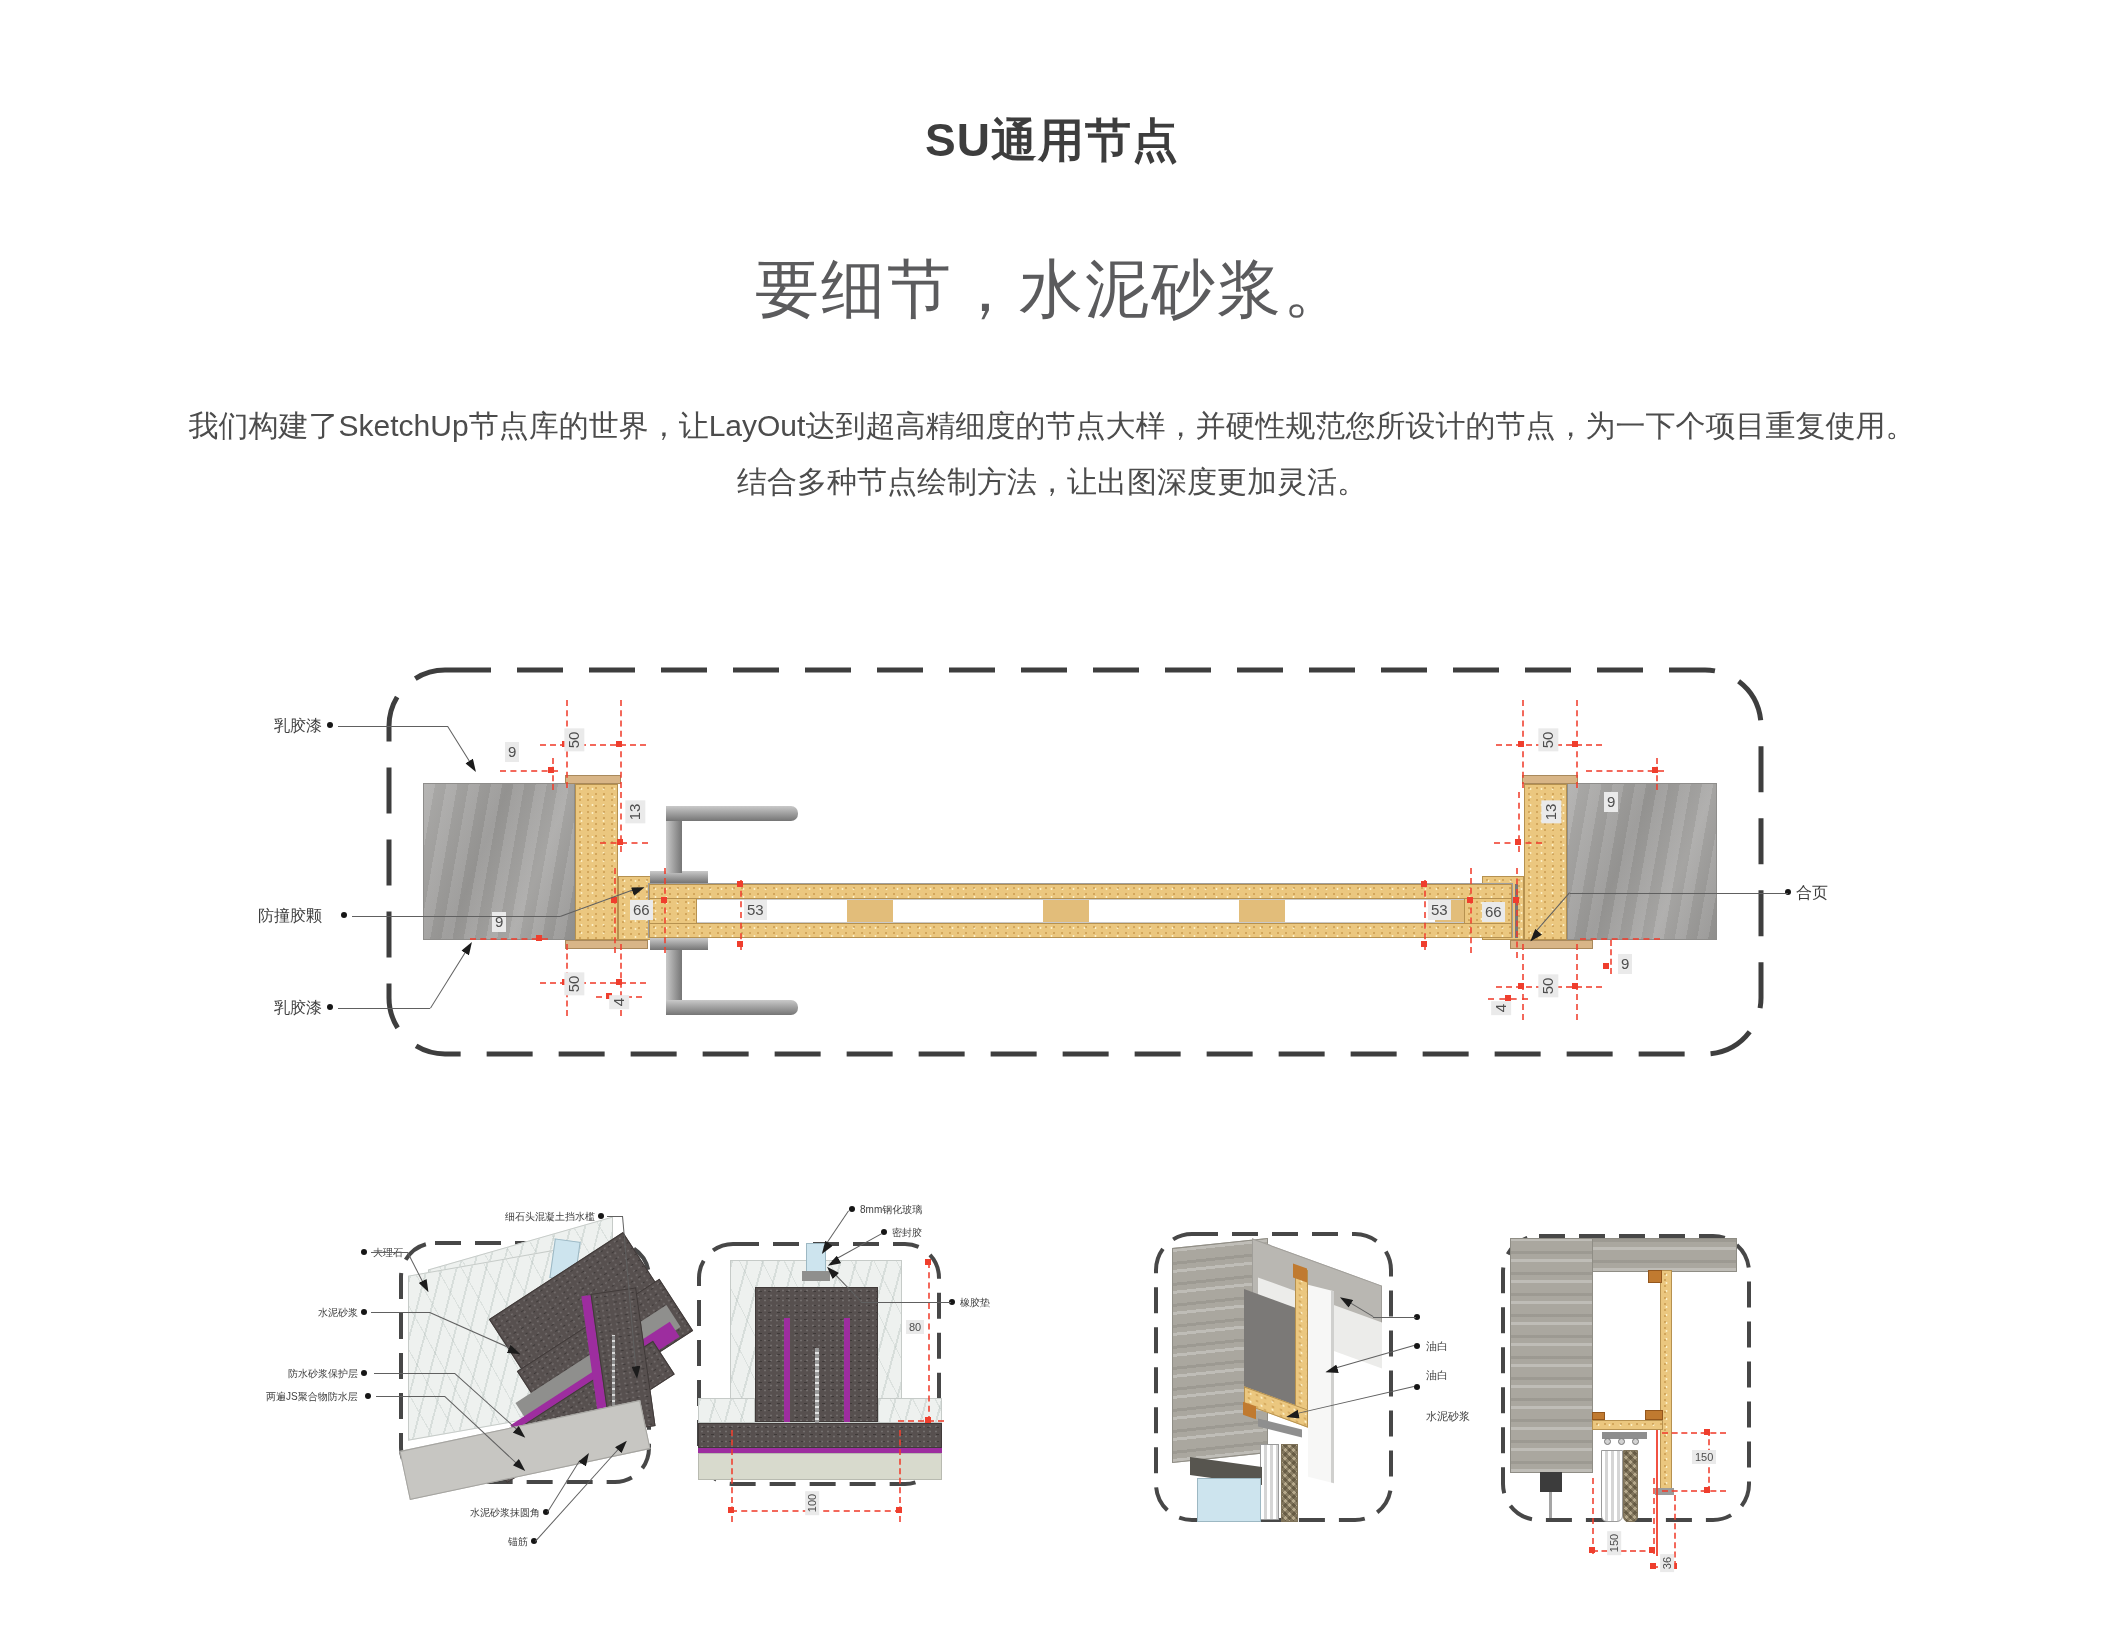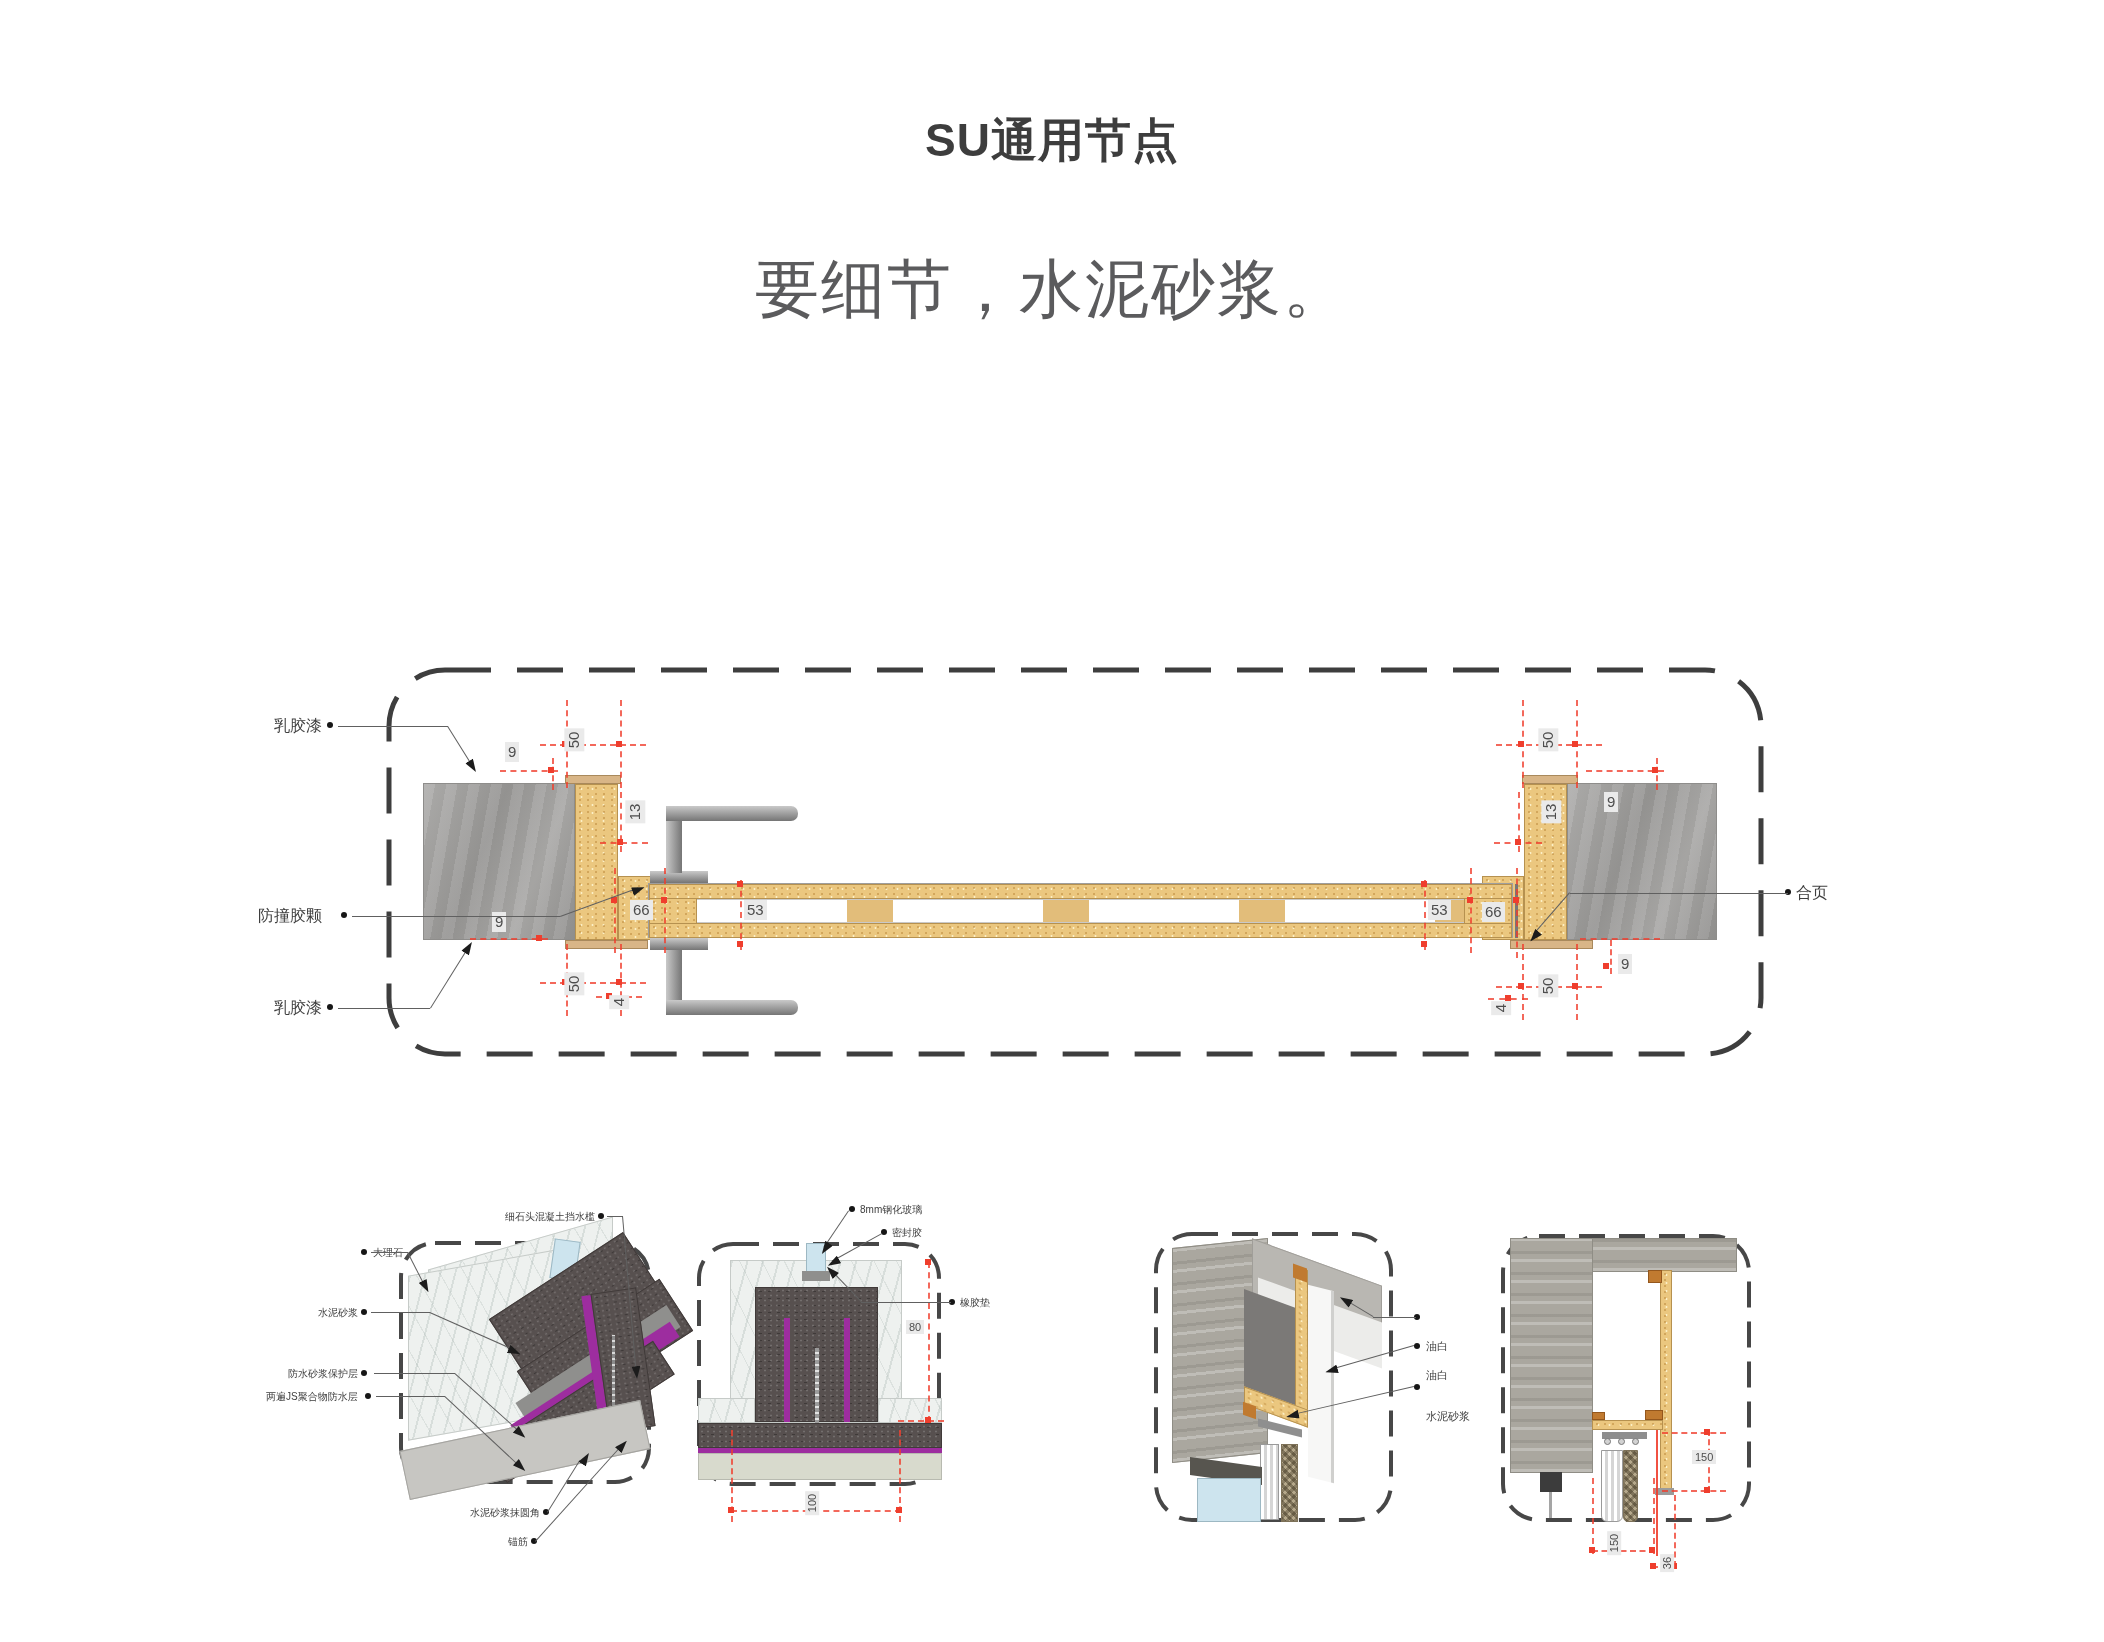--- a/index.html
+++ b/index.html
@@ -61,20 +61,22 @@
     background-image:repeating-linear-gradient(45deg,rgba(60,50,30,.45) 0 3px,transparent 3px 6px),
       repeating-linear-gradient(-45deg,rgba(60,50,30,.35) 0 3px,transparent 3px 6px);}
   svg.dash{position:absolute;}
 </style>
 </head>
 <body>
 
 <div class="title">SU通用节点</div>
 <div class="headline">要细节，水泥砂浆。</div>
 <div class="desc">
+  <div>我们构建了SketchUp节点库的世界，让LayOut达到超高精细度的节点大样，并硬性规范您所设计的节点，为一下个项目重复使用。</div>
+  <div>结合多种节点绘制方法，让出图深度更加灵活。</div>
 </div>
 
 <svg class="dash" style="left:385px;top:666px;" width="1380" height="392">
   <rect x="4" y="4" width="1372" height="384" rx="56" fill="none" stroke="#3e3e3e" stroke-width="5" stroke-dasharray="46 26"></rect>
 </svg>
 
 <div class="abs concrete" style="left:423px;top:783px;width:152px;height:157px;"></div>
 <div class="abs osb" style="left:575px;top:784px;width:43px;height:156px;"></div>
 <div class="abs osb" style="left:618px;top:876px;width:42px;height:64px;"></div>
 <div class="abs capwood" style="left:565px;top:775px;width:56px;height:9px;"></div>

